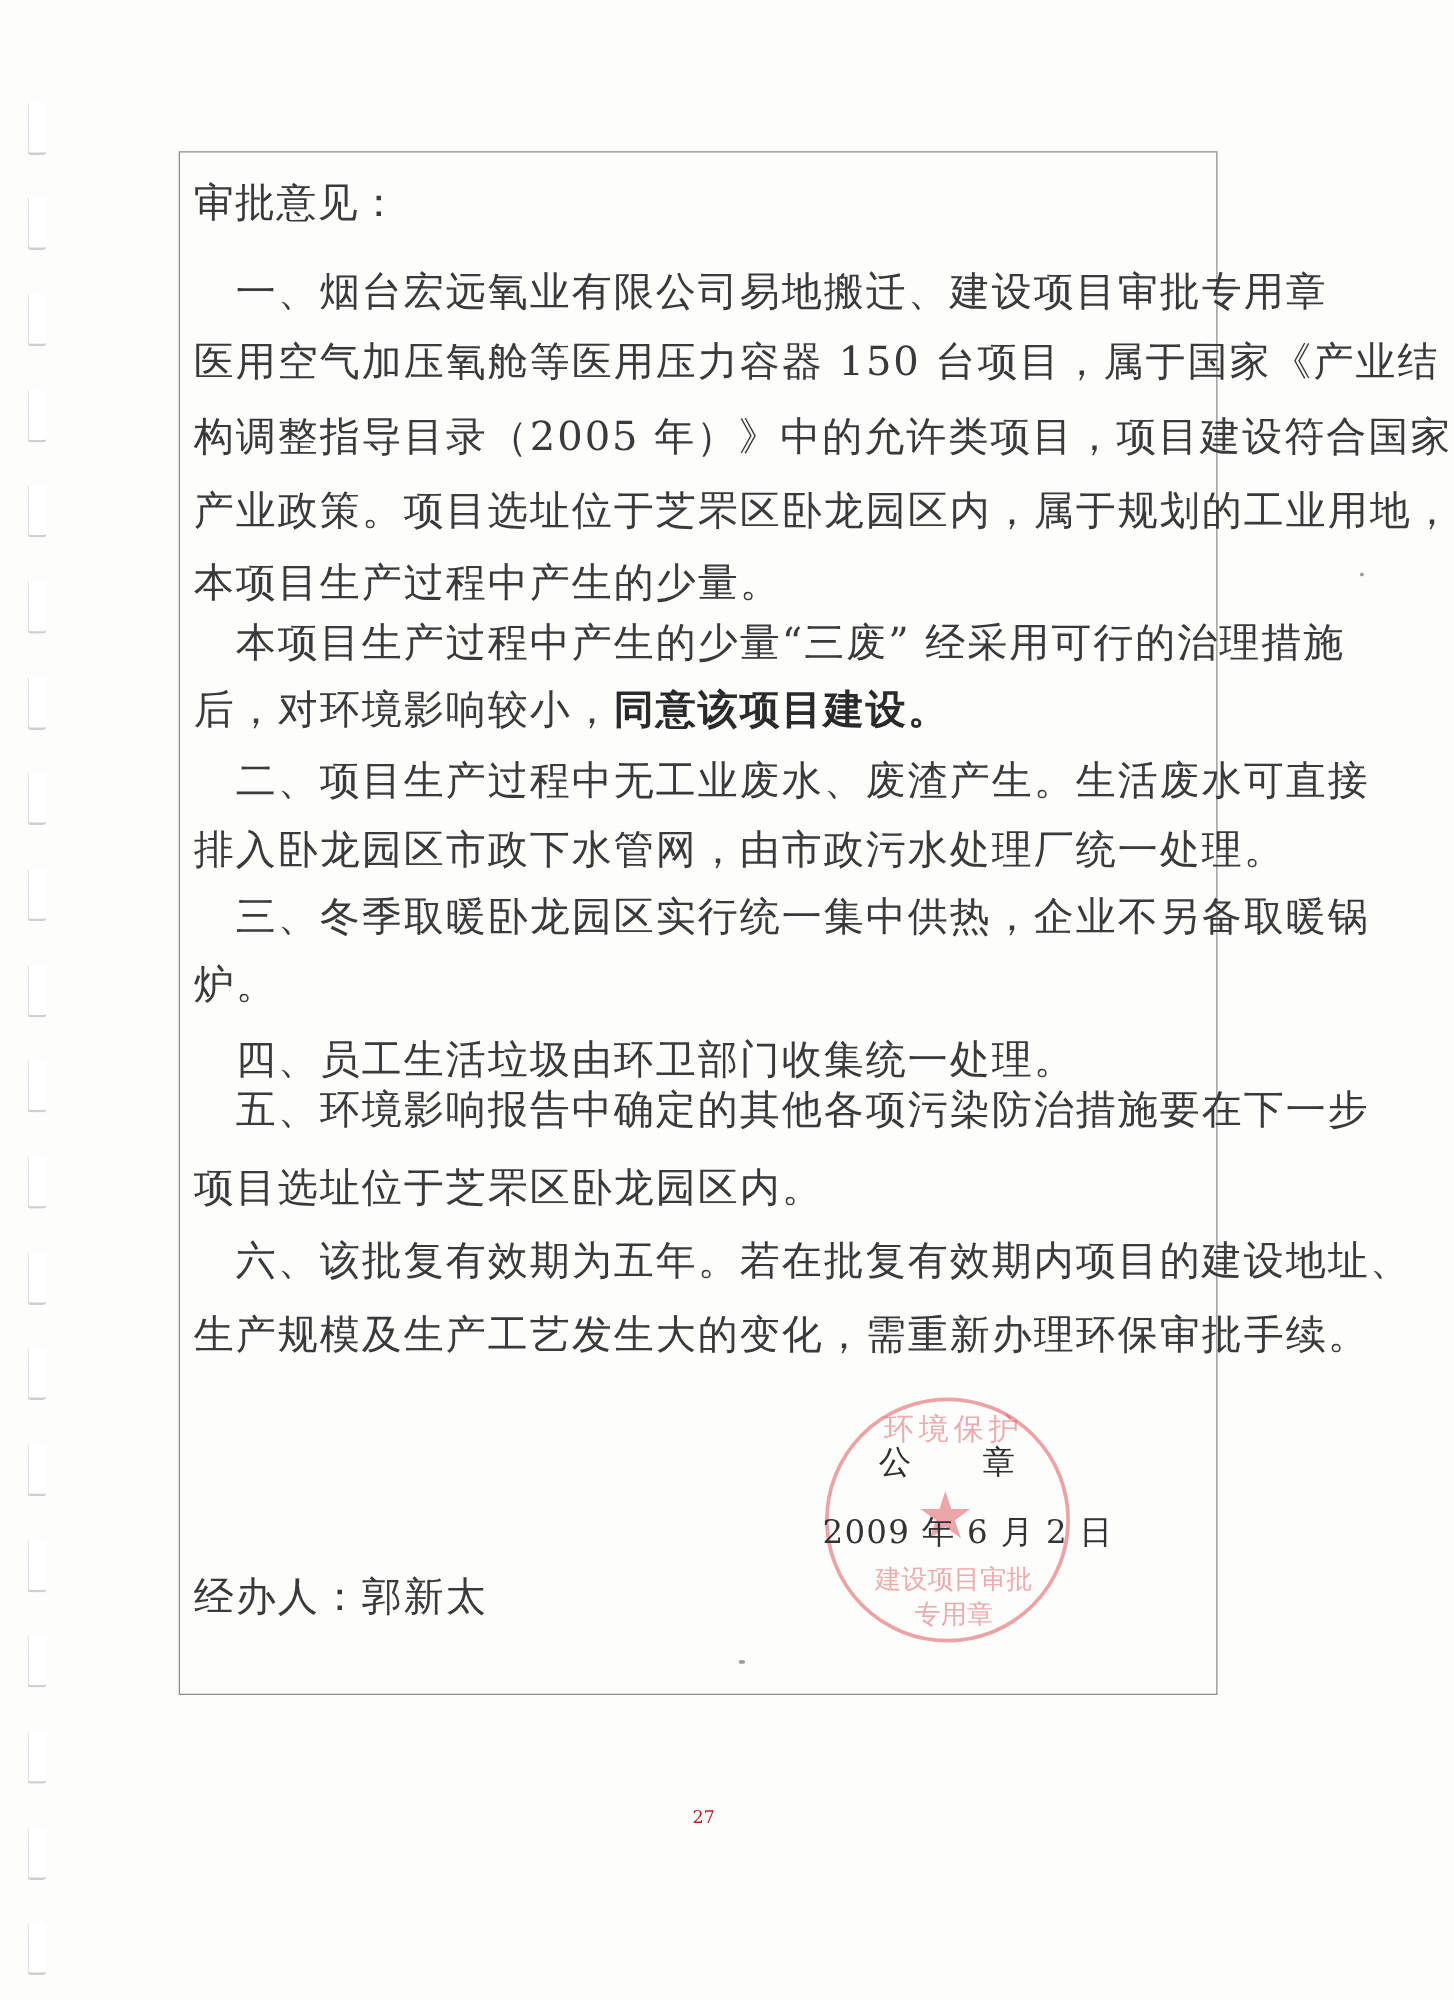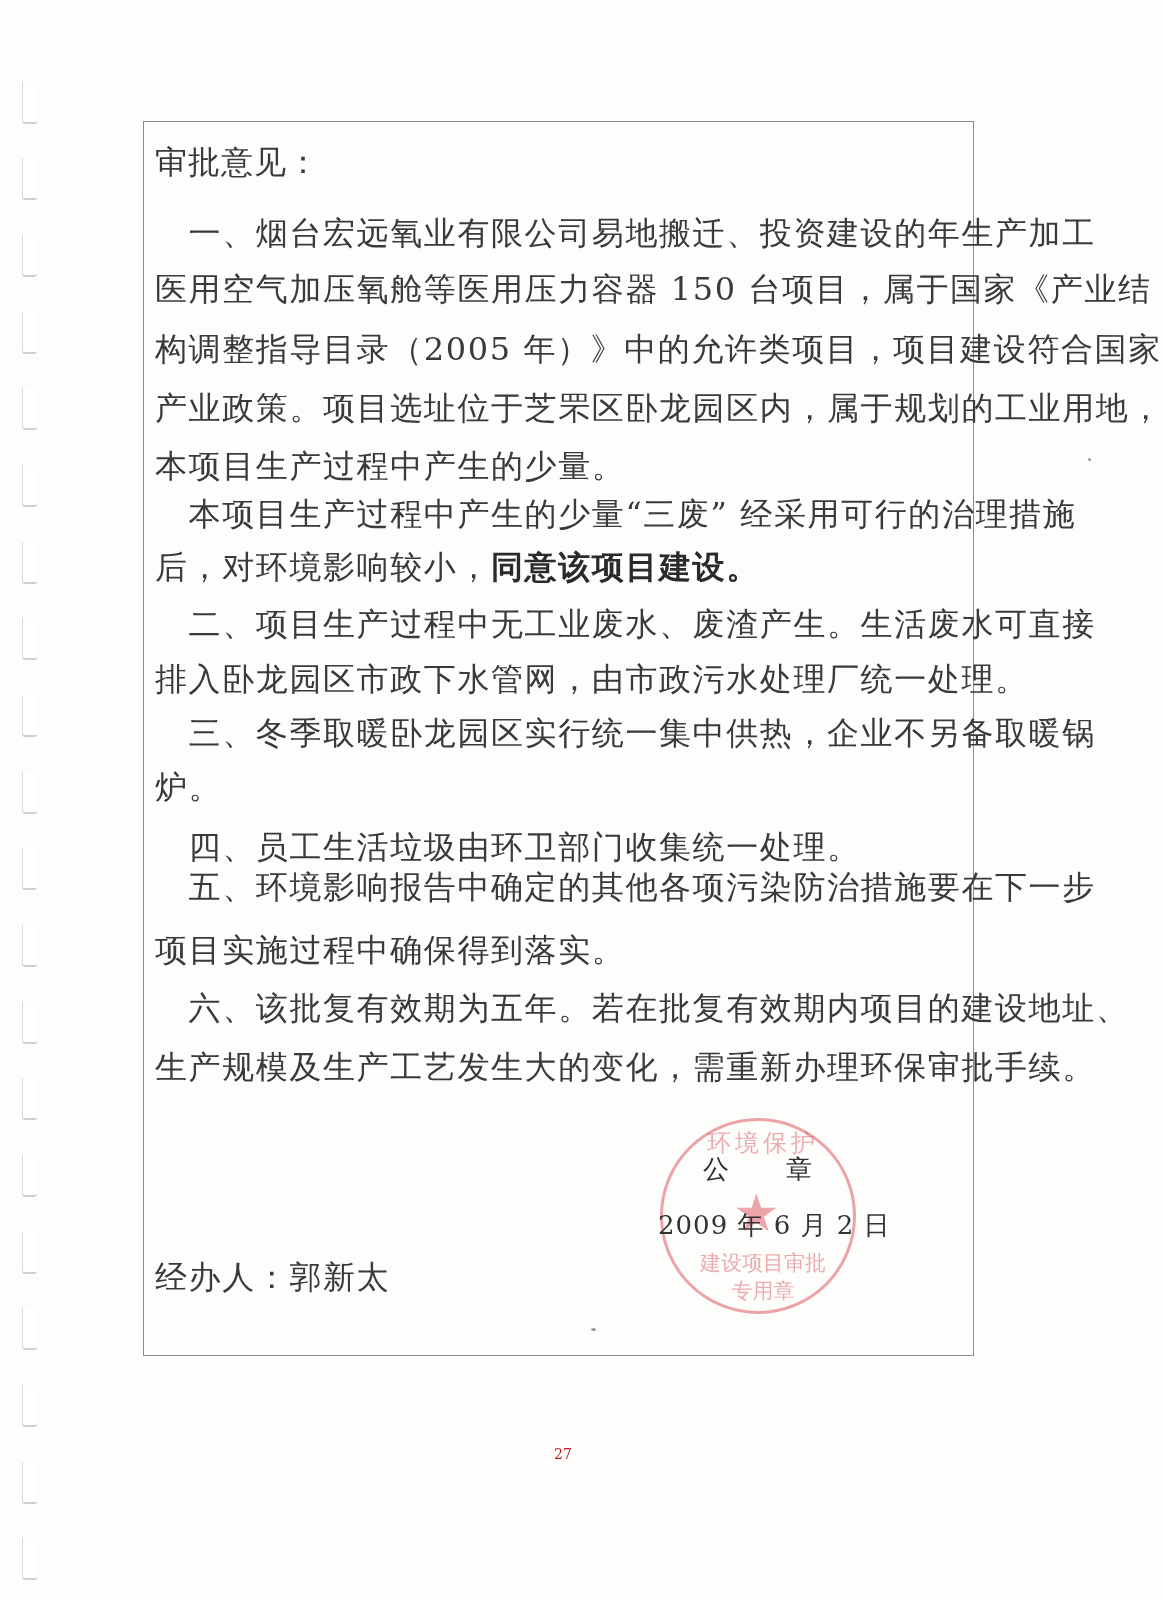--- a/index.html
+++ b/index.html
@@ -95,41 +95,41 @@
   <div class="hole" style="top:1238px"></div>
   <div class="hole" style="top:1315px"></div>
   <div class="hole" style="top:1392px"></div>
   <div class="hole" style="top:1468px"></div>
 </div>
 
 <div class="frame"></div>
 
 <div class="line title">审批意见：</div>
 
-<div class="line" style="top:218px">　一、烟台宏远氧业有限公司易地搬迁、投资建设的年生产加工</div>
+<div class="line" style="top:218px">　一、烟台宏远氧业有限公司易地搬迁、建设项目审批专用章</div>
 <div class="line" style="top:274px">医用空气加压氧舱等医用压力容器 150 台项目，属于国家《产业结</div>
 <div class="line" style="top:334px">构调整指导目录（2005 年）》中的允许类项目，项目建设符合国家</div>
 <div class="line" style="top:393px">产业政策。项目选址位于芝罘区卧龙园区内，属于规划的工业用地，</div>
 <div class="line" style="top:451px">本项目生产过程中产生的少量。</div>
 
 <div class="line" style="top:499px">　本项目生产过程中产生的少量“三废” 经采用可行的治理措施</div>
 <div class="line" style="top:552px">
   <span>后，对环境影响较小，</span><span class="bold">同意该项目建设。</span>
 </div>
 
 <div class="line" style="top:609px">　二、项目生产过程中无工业废水、废渣产生。生活废水可直接</div>
 <div class="line" style="top:664px">排入卧龙园区市政下水管网，由市政污水处理厂统一处理。</div>
 
 <div class="line" style="top:718px">　三、冬季取暖卧龙园区实行统一集中供热，企业不另备取暖锅</div>
 <div class="line" style="top:772px">炉。</div>
 
 <div class="line" style="top:832px">　四、员工生活垃圾由环卫部门收集统一处理。</div>
 
 <div class="line" style="top:872px">　五、环境影响报告中确定的其他各项污染防治措施要在下一步</div>
-<div class="line" style="top:935px">项目实施过程中确保得到落实。</div>
+<div class="line" style="top:935px">项目选址位于芝罘区卧龙园区内。</div>
 
 <div class="line" style="top:993px">　六、该批复有效期为五年。若在批复有效期内项目的建设地址、</div>
 <div class="line" style="top:1052px">生产规模及生产工艺发生大的变化，需重新办理环保审批手续。</div>
 
 <div class="stamp">
   <div class="stamp-top">环境保护</div>
   <div class="stamp-star">★</div>
   <div class="stamp-bottom">建设项目审批专用章</div>
 </div>
 <div class="seal-word" style="left:703px; top:1152px;">公</div>

